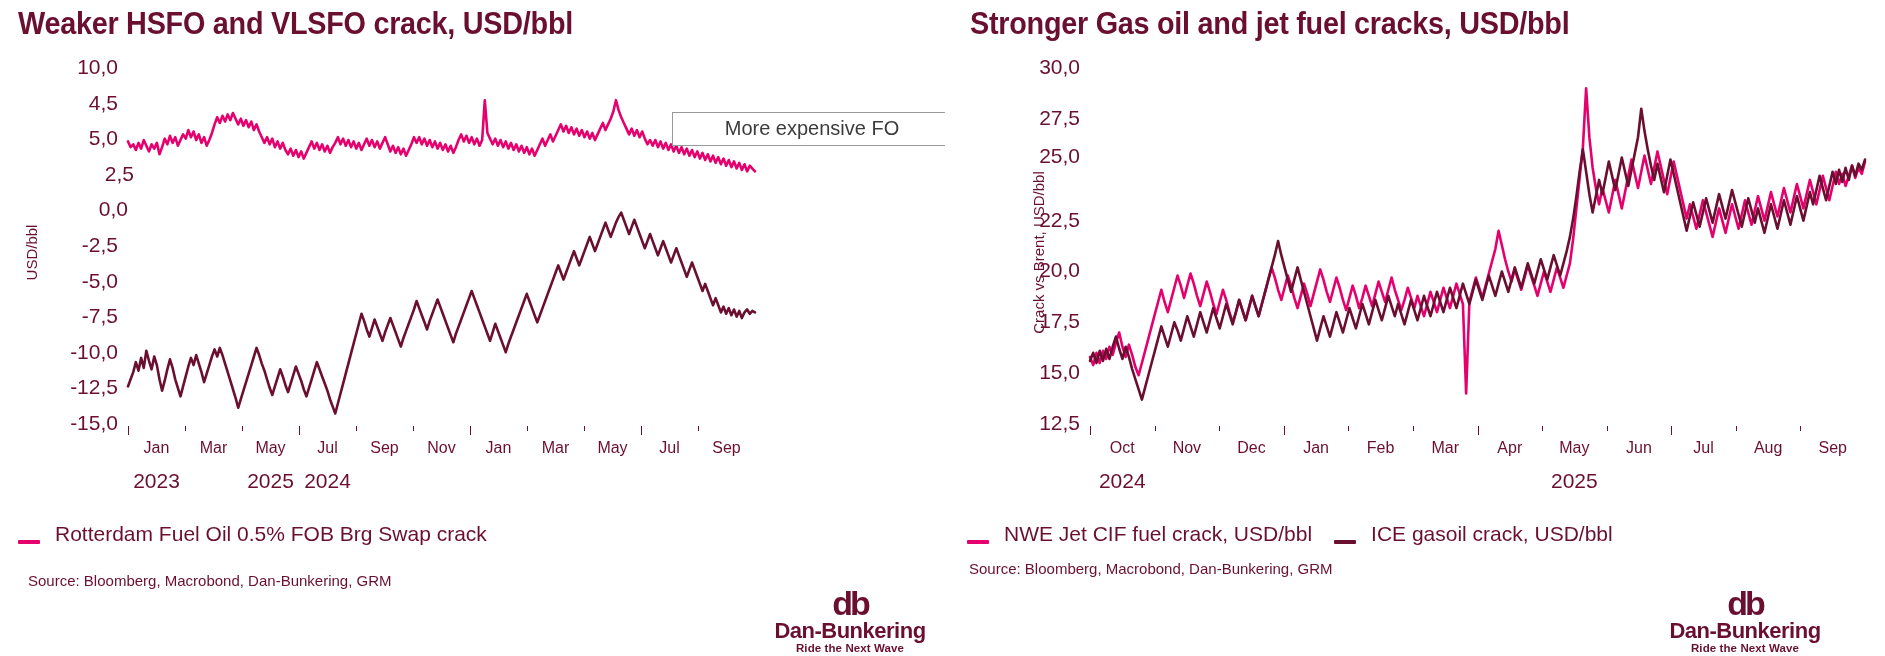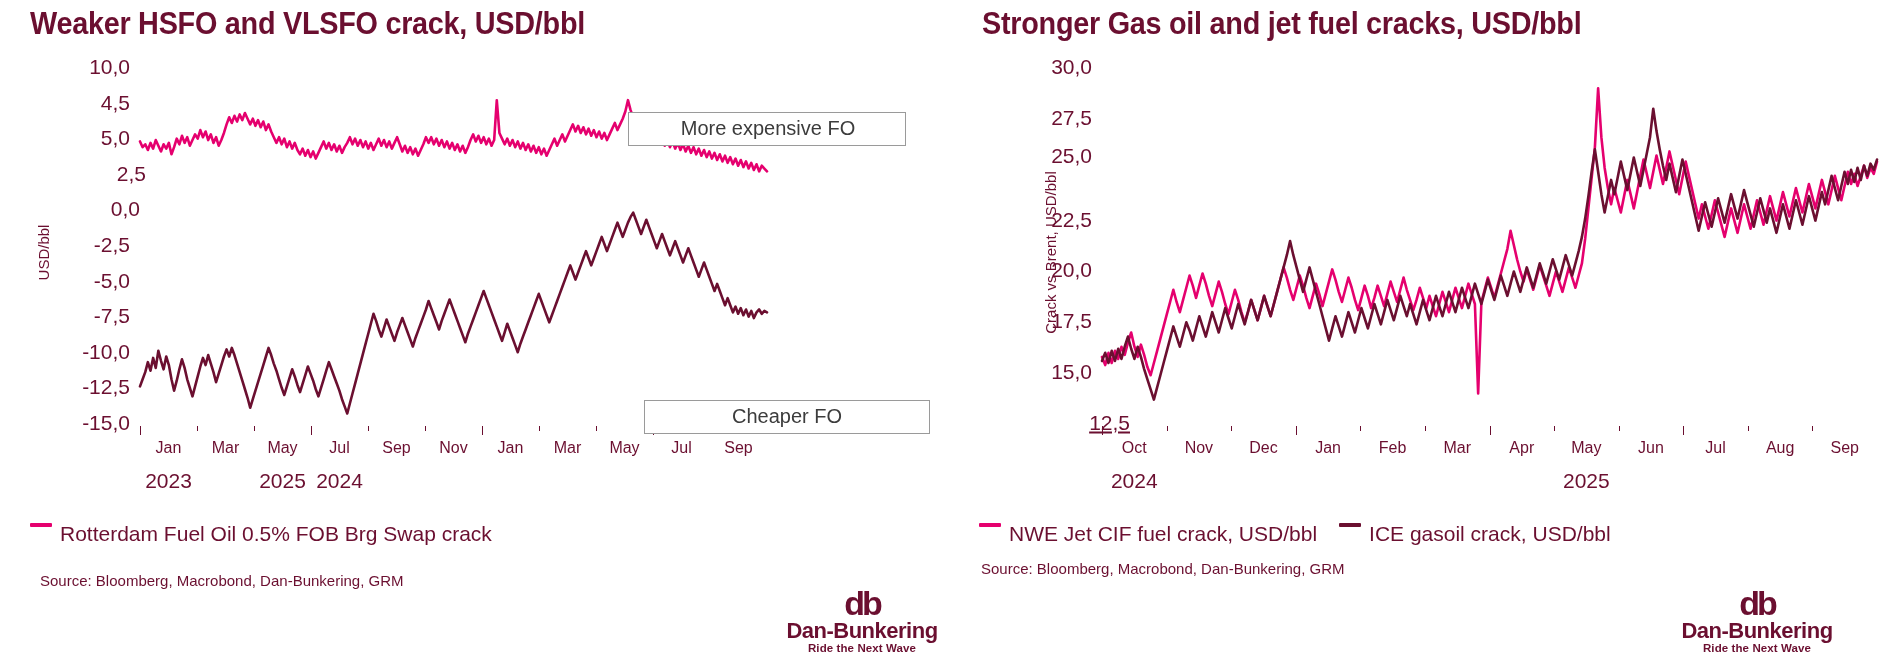--- a/index.html
+++ b/index.html
@@ -3,21 +3,21 @@
 <meta charset="utf-8">
 <style>
   * { box-sizing: border-box; }
   html, body {
     margin: 0; padding: 0;
     background: #ffffff;
     font-family: "Liberation Sans", sans-serif;
   }
   body { width: 1885px; height: 656px; overflow: hidden; }
 
-  .page { position: relative; width: 1576px; height: 656px; background: #14b8a6; margin-left: 12px; }
+  .page { position: relative; width: 1576px; height: 656px; background: #14b8a6; }
 
   .panel { position: absolute; top: 0; height: 656px; background: #fff; }
   .panel-left  { left: 0px;   width: 945px; }
   .panel-right { left: 945px; width: 940px; }
 
   .chart-title {
     position: absolute;
     top: 6px;
     font-size: 31px;
     font-weight: bold;
@@ -88,21 +88,21 @@
     white-space: nowrap;
   }
 
   .legend {
     position: absolute;
     display: flex;
     align-items: center;
     gap: 22px;
     white-space: nowrap;
   }
-  .legend-item { display: flex; align-items: flex-start; gap: 8px; }
+  .legend-item { display: flex; align-items: flex-end; gap: 15px; }
   .legend-swatch {
     display: inline-block;
     width: 22px; height: 4px;
     border-radius: 1px;
   }
   .legend-text { color: #6B0F30; font-size: 21px; line-height: 1; }
 
   .source {
     position: absolute;
     color: #6B0F30;
@@ -186,22 +186,21 @@
           <div class="year-label" style="left: 156.5px; top: 418px;">2023</div>
           <div class="year-label" style="left: 327.5px; top: 418px;">2024</div>
           <div class="year-label" style="left: 270.5px; top: 418px;">2025</div>
         </div>
       <svg id="left-svg" width="945" height="400">
           <path d="M128.00 89.47 L130.62 95.17 L133.25 92.32 L135.87 98.02 L138.49 90.90 L141.12 96.59 L143.74 88.05 L146.36 93.74 L148.99 99.44 L151.61 92.32 L154.23 96.59 L156.86 90.90 L159.48 102.29 L162.10 95.17 L164.73 86.62 L167.35 92.32 L169.97 83.78 L172.60 90.90 L175.22 85.20 L177.85 93.74 L180.47 88.05 L183.09 82.35 L185.72 86.62 L188.34 78.08 L190.96 85.20 L193.59 79.50 L196.21 88.05 L198.83 82.35 L201.46 90.90 L204.08 85.20 L206.70 93.74 L209.33 88.05 L211.95 80.93 L214.57 72.38 L217.20 65.26 L219.82 70.96 L222.44 63.84 L225.07 69.54 L227.69 62.42 L230.31 68.11 L232.94 60.99 L235.56 66.69 L238.18 72.38 L240.81 66.69 L243.43 73.81 L246.05 68.11 L248.68 75.23 L251.30 69.54 L253.92 78.08 L256.55 72.38 L259.17 79.50 L261.79 85.20 L264.42 90.90 L267.04 85.20 L269.67 92.32 L272.29 86.62 L274.91 95.17 L277.54 89.47 L280.16 96.59 L282.78 90.90 L285.41 98.02 L288.03 102.29 L290.65 96.59 L293.28 103.71 L295.90 98.02 L298.52 105.14 L301.15 99.44 L303.77 106.56 L306.39 100.86 L309.02 95.17 L311.64 89.47 L314.26 96.59 L316.89 90.90 L319.51 98.02 L322.13 92.32 L324.76 99.44 L327.38 93.74 L330.00 100.86 L332.63 95.17 L335.25 90.90 L337.87 85.20 L340.50 92.32 L343.12 86.62 L345.74 93.74 L348.37 88.05 L350.99 95.17 L353.62 89.47 L356.24 96.59 L358.86 90.90 L361.49 98.02 L364.11 92.32 L366.73 86.62 L369.36 93.74 L371.98 88.05 L374.60 95.17 L377.23 89.47 L379.85 96.59 L382.47 90.90 L385.10 85.20 L387.72 92.32 L390.34 99.44 L392.97 93.74 L395.59 100.86 L398.21 95.17 L400.84 102.29 L403.46 96.59 L406.08 103.71 L408.71 98.02 L411.33 92.32 L413.95 85.20 L416.58 90.90 L419.20 85.20 L421.82 92.32 L424.45 86.62 L427.07 93.74 L429.69 88.05 L432.32 95.17 L434.94 89.47 L437.56 96.59 L440.19 90.90 L442.81 98.02 L445.44 92.32 L448.06 99.44 L450.68 93.74 L453.31 100.86 L455.93 95.17 L458.55 88.05 L461.18 82.35 L463.80 89.47 L466.42 83.78 L469.05 90.90 L471.67 85.20 L474.29 92.32 L476.92 86.62 L479.54 93.74 L482.16 88.05 L484.79 48.18 L487.41 80.93 L490.03 86.62 L492.66 92.32 L495.28 86.62 L497.90 93.74 L500.53 88.05 L503.15 95.17 L505.77 89.47 L508.40 96.59 L511.02 90.90 L513.64 98.02 L516.27 92.32 L518.89 99.44 L521.51 93.74 L524.14 100.86 L526.76 95.17 L529.38 102.29 L532.01 96.59 L534.63 103.71 L537.26 98.02 L539.88 92.32 L542.50 86.62 L545.13 93.74 L547.75 88.05 L550.37 82.35 L553.00 89.47 L555.62 83.78 L558.24 78.08 L560.87 72.38 L563.49 79.50 L566.11 73.81 L568.74 80.93 L571.36 75.23 L573.98 82.35 L576.61 76.66 L579.23 83.78 L581.85 78.08 L584.48 85.20 L587.10 79.50 L589.72 86.62 L592.35 80.93 L594.97 88.05 L597.59 82.35 L600.22 76.66 L602.84 70.96 L605.46 78.08 L608.09 72.38 L610.71 66.69 L613.33 59.57 L615.96 48.18 L618.58 58.14 L621.21 65.26 L623.83 70.96 L626.45 76.66 L629.08 82.35 L631.70 76.66 L634.32 83.78 L636.95 78.08 L639.57 85.20 L642.19 79.50 L644.82 86.62 L647.44 92.32 L650.06 88.05 L652.69 93.74 L655.31 88.05 L657.93 95.17 L660.56 89.47 L663.18 96.59 L665.80 90.90 L668.43 98.02 L671.05 92.32 L673.67 99.44 L676.30 93.74 L678.92 100.86 L681.54 95.17 L684.17 102.29 L686.79 96.59 L689.41 103.71 L692.04 98.02 L694.66 105.14 L697.28 99.44 L699.91 106.56 L702.53 100.86 L705.15 107.98 L707.78 102.29 L710.40 109.41 L713.03 103.71 L715.65 110.83 L718.27 105.14 L720.90 112.26 L723.52 106.56 L726.14 113.68 L728.77 107.98 L731.39 115.10 L734.01 109.41 L736.64 116.53 L739.26 110.83 L741.88 117.95 L744.51 112.26 L747.13 119.38 L749.75 113.68 L752.38 116.53 L755.00 119.38" class="series-path" stroke="#E5006E"></path>
           <path d="M128.00 334.40 L130.62 327.28 L133.25 320.16 L135.87 310.19 L138.49 318.74 L141.12 305.92 L143.74 315.89 L146.36 298.80 L148.99 308.77 L151.61 317.31 L154.23 304.50 L156.86 313.04 L159.48 327.28 L162.10 338.67 L164.73 328.70 L167.35 317.31 L169.97 307.34 L172.60 315.89 L175.22 327.28 L177.85 335.82 L180.47 344.37 L183.09 334.40 L185.72 324.43 L188.34 314.46 L190.96 305.92 L193.59 313.04 L196.21 303.07 L198.83 311.62 L201.46 320.16 L204.08 330.13 L206.70 321.58 L209.33 313.04 L211.95 304.50 L214.57 297.38 L217.20 304.50 L219.82 295.95 L222.44 303.07 L225.07 311.62 L227.69 320.16 L230.31 328.70 L232.94 337.25 L235.56 345.79 L238.18 355.76 L240.81 347.22 L243.43 338.67 L246.05 330.13 L248.68 321.58 L251.30 313.04 L253.92 304.50 L256.55 295.95 L259.17 303.07 L261.79 311.62 L264.42 318.74 L267.04 327.28 L269.67 335.82 L272.29 342.94 L274.91 334.40 L277.54 325.86 L280.16 317.31 L282.78 324.43 L285.41 332.98 L288.03 340.10 L290.65 331.55 L293.28 323.01 L295.90 314.46 L298.52 321.58 L301.15 328.70 L303.77 337.25 L306.39 344.37 L309.02 335.82 L311.64 327.28 L314.26 318.74 L316.89 310.19 L319.51 317.31 L322.13 324.43 L324.76 331.55 L327.38 338.67 L330.00 347.22 L332.63 354.34 L335.25 361.46 L337.87 351.49 L340.50 341.52 L343.12 331.55 L345.74 321.58 L348.37 311.62 L350.99 301.65 L353.62 291.68 L356.24 281.71 L358.86 271.74 L361.49 261.78 L364.11 268.90 L366.73 277.44 L369.36 284.56 L371.98 276.02 L374.60 267.47 L377.23 274.59 L379.85 281.71 L382.47 288.83 L385.10 280.29 L387.72 273.17 L390.34 266.05 L392.97 273.17 L395.59 280.29 L398.21 287.41 L400.84 294.53 L403.46 285.98 L406.08 278.86 L408.71 271.74 L411.33 264.62 L413.95 257.50 L416.58 248.96 L419.20 256.08 L421.82 263.20 L424.45 270.32 L427.07 277.44 L429.69 268.90 L432.32 261.78 L434.94 254.66 L437.56 247.54 L440.19 254.66 L442.81 261.78 L445.44 268.90 L448.06 276.02 L450.68 283.14 L453.31 290.26 L455.93 281.71 L458.55 274.59 L461.18 267.47 L463.80 260.35 L466.42 253.23 L469.05 246.11 L471.67 238.99 L474.29 246.11 L476.92 253.23 L479.54 260.35 L482.16 267.47 L484.79 274.59 L487.41 281.71 L490.03 288.83 L492.66 280.29 L495.28 271.74 L497.90 278.86 L500.53 285.98 L503.15 293.10 L505.77 300.22 L508.40 291.68 L511.02 284.56 L513.64 277.44 L516.27 270.32 L518.89 263.20 L521.51 256.08 L524.14 248.96 L526.76 241.84 L529.38 248.96 L532.01 256.08 L534.63 263.20 L537.26 270.32 L539.88 263.20 L542.50 256.08 L545.13 248.96 L547.75 241.84 L550.37 234.72 L553.00 227.60 L555.62 220.48 L558.24 213.36 L560.87 220.48 L563.49 227.60 L566.11 220.48 L568.74 213.36 L571.36 206.24 L573.98 199.12 L576.61 206.24 L579.23 213.36 L581.85 206.24 L584.48 199.12 L587.10 192.00 L589.72 184.88 L592.35 192.00 L594.97 199.12 L597.59 192.00 L600.22 184.88 L602.84 177.76 L605.46 170.64 L608.09 177.76 L610.71 184.88 L613.33 177.76 L615.96 170.64 L618.58 164.94 L621.21 160.67 L623.83 167.79 L626.45 174.91 L629.08 182.03 L631.70 174.91 L634.32 167.79 L636.95 174.91 L639.57 182.03 L642.19 189.15 L644.82 196.27 L647.44 189.15 L650.06 182.03 L652.69 189.15 L655.31 196.27 L657.93 203.39 L660.56 196.27 L663.18 189.15 L665.80 196.27 L668.43 203.39 L671.05 210.51 L673.67 203.39 L676.30 196.27 L678.92 203.39 L681.54 210.51 L684.17 217.63 L686.79 224.75 L689.41 217.63 L692.04 210.51 L694.66 217.63 L697.28 224.75 L699.91 231.87 L702.53 238.99 L705.15 231.87 L707.78 238.99 L710.40 246.11 L713.03 253.23 L715.65 246.11 L718.27 253.23 L720.90 260.35 L723.52 254.66 L726.14 261.78 L728.77 256.08 L731.39 263.20 L734.01 257.50 L736.64 264.62 L739.26 258.93 L741.88 266.05 L744.51 260.35 L747.13 257.50 L749.75 261.78 L752.38 258.93 L755.00 260.35" class="series-path" stroke="#6B0F30"></path>
         </svg>
     </div>
 
-    <div class="callout" id="left-callout-top" style="left: 616px; top: 112px; width: 278px; padding-left: 12px;">More expensive FO</div>
-    <div class="callout" id="left-callout-bottom" style="left: 632px; top: 400px; width: 286px;">Cheaper FO</div>
+    <div class="callout" id="left-callout-top" style="left: 672px; top: 112px; width: 278px; padding-left: 12px;">More expensive FO</div>
 
     <div class="legend" id="left-legend" style="left:18px; top:523px;">
         <div class="legend-item">
           <span class="legend-swatch" style="background: rgb(229, 0, 110);"></span>
           <span class="legend-text">Rotterdam Fuel Oil 0.5% FOB Brg Swap crack</span>
         </div>
       </div>
 
     <div class="source" style="left:28px; top:572px;">Source: Bloomberg, Macrobond, Dan-Bunkering, GRM</div>
 
@@ -218,21 +217,21 @@
 
     <div class="plot-wrap plot-right">
       <div id="right-axes">
           <div class="ytick" style="top: 14px; right: 805px;">30,0</div>
           <div class="ytick" style="top: 64.8571px; right: 805px;">27,5</div>
           <div class="ytick" style="top: 103px; right: 805px;">25,0</div>
           <div class="ytick" style="top: 166.571px; right: 805px;">22,5</div>
           <div class="ytick" style="top: 217.429px; right: 805px;">20,0</div>
           <div class="ytick" style="top: 268.286px; right: 805px;">17,5</div>
           <div class="ytick" style="top: 319.143px; right: 805px;">15,0</div>
-          <div class="ytick" style="top: 370px; right: 767px; text-decoration: underline;">12,5</div>
+          <div class="ytick" style="top: 370px; right: 805px;">12,5</div>
           <div class="ylabel" style="left: 12px; top: 192px;">Crack vs Brent, USD/bbl</div>
           <div class="xtick-mark" style="left: 145px; top: 374px; height: 9px;"></div>
           <div class="xtick-label" style="left: 177.292px; top: 388px;">Oct</div>
           <div class="xtick-mark" style="left: 209.583px; top: 374px; height: 5px;"></div>
           <div class="xtick-label" style="left: 241.875px; top: 388px;">Nov</div>
           <div class="xtick-mark" style="left: 274.167px; top: 374px; height: 5px;"></div>
           <div class="xtick-label" style="left: 306.458px; top: 388px;">Dec</div>
           <div class="xtick-mark" style="left: 338.75px; top: 374px; height: 9px;"></div>
           <div class="xtick-label" style="left: 371.042px; top: 388px;">Jan</div>
           <div class="xtick-mark" style="left: 403.333px; top: 374px; height: 5px;"></div>

